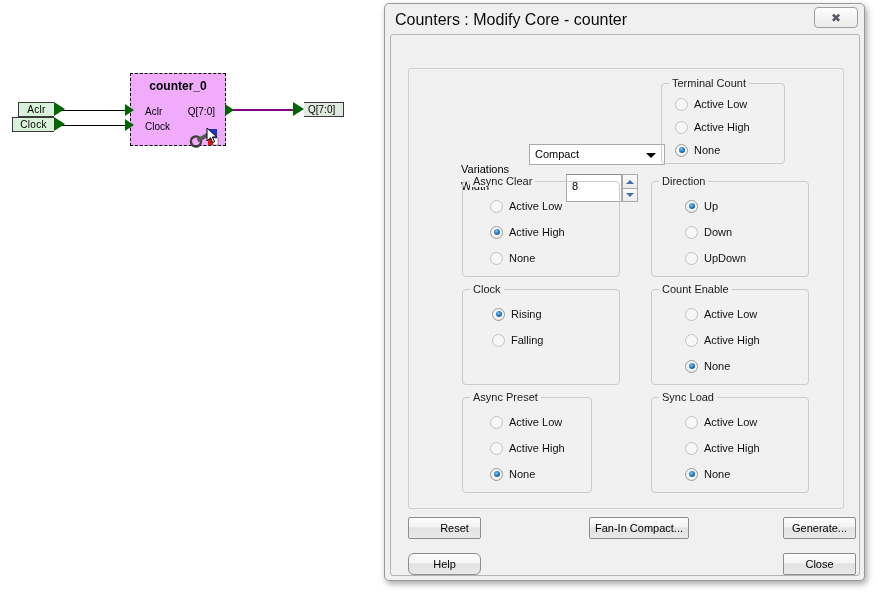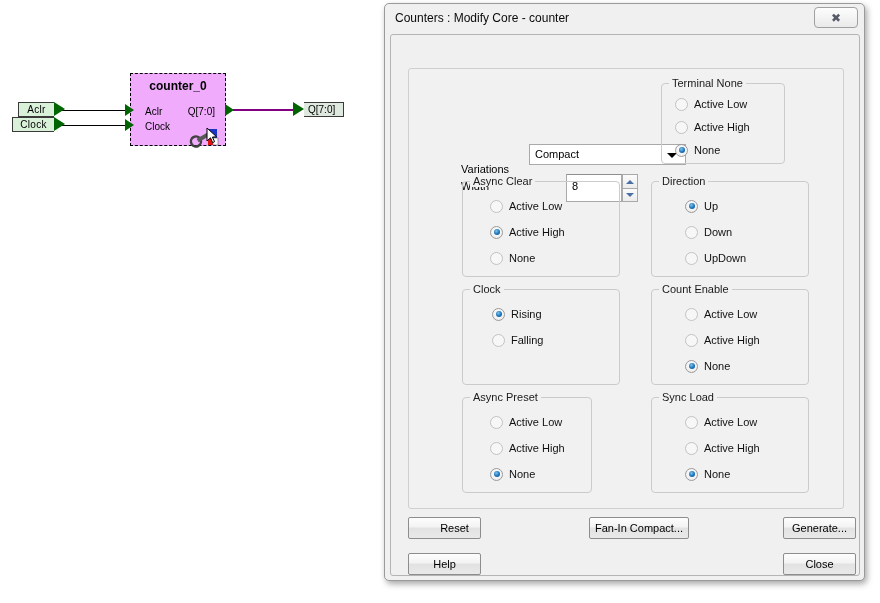--- a/index.html
+++ b/index.html
@@ -125,21 +125,21 @@
     box-sizing: border-box;
   }
   #titlebar {
     position: absolute;
     left: 0; top: 0; right: 0;
     height: 30px;
   }
   #dialog-title {
     position: absolute;
     left: 10px; top: 7px;
-    font-size: 12px;
+    font-size: 16px;
     color: #0a0a0a;
   }
   #close-btn {
     position: absolute;
     right: 6px; top: 3px;
     width: 44px; height: 21px;
     background: linear-gradient(#fdfdfd, #eaeaea);
     border: 1px solid #a0a0a0;
     border-radius: 4px;
     display: flex;
@@ -229,21 +229,21 @@
   }
 
   
   #variations-label {
     position: absolute; left: 52px; top: 94px;
     font-size: 11px;
   }
   #variations-combo {
     position: absolute;
     left: 120px; top: 75px;
-    width: 157px; height: 21px;
+    width: 136px; height: 21px;
     background: #ffffff;
     border: 1px solid #a9a9a9;
     box-sizing: border-box;
     cursor: pointer;
   }
   #variations-combo .cbtext {
     position: absolute;
     left: 5px; top: 3px;
     font-size: 11px;
   }
@@ -394,21 +394,21 @@
       <div id="spin-buttons">
         <div class="spin-btn up">
           <span class="tri-up"></span>
         </div>
         <div class="spin-btn down">
           <span class="tri-down"></span>
         </div>
       </div>
 
       <div class="fieldset" style="left:252px; top:14px; width:124px; height:81px;">
-        <span class="legend">Terminal None</span>
+        <span class="legend">Terminal Count</span>
         <div class="radio-row" style="left:13px; top:13px;">
           <span class="radio disabled"></span>
           <span class="rlabel">Active Low</span>
         </div>
 
         <div class="radio-row" style="left:13px; top:36px;">
           <span class="radio disabled"></span>
           <span class="rlabel">Active High</span>
         </div>
         <div class="radio-row" style="left:13px; top:59px;">
@@ -507,17 +507,17 @@
           <span class="radio checked"></span>
           <span class="rlabel">None</span>
         </div>
       </div>
 
     </div>
 
     <div class="dlg-btn" style="left:17px; top:482px; width:73px;padding-left:20px;">Reset</div>
     <div class="dlg-btn" style="left:198px; top:482px; width:100px;">Fan-In Compact...</div>
     <div class="dlg-btn" style="left:392px; top:482px; width:73px;">Generate...</div>
-    <div class="dlg-btn" style="left:17px; top:518px; width:73px;">Help</div>
+    <div class="dlg-btn" style="left:17px; top:518px; width:73px;border-radius:6px;">Help</div>
     <div class="dlg-btn" style="left:392px; top:518px; width:73px;">Close</div>
 
   </div>
 </div>
 
 </body></html>

